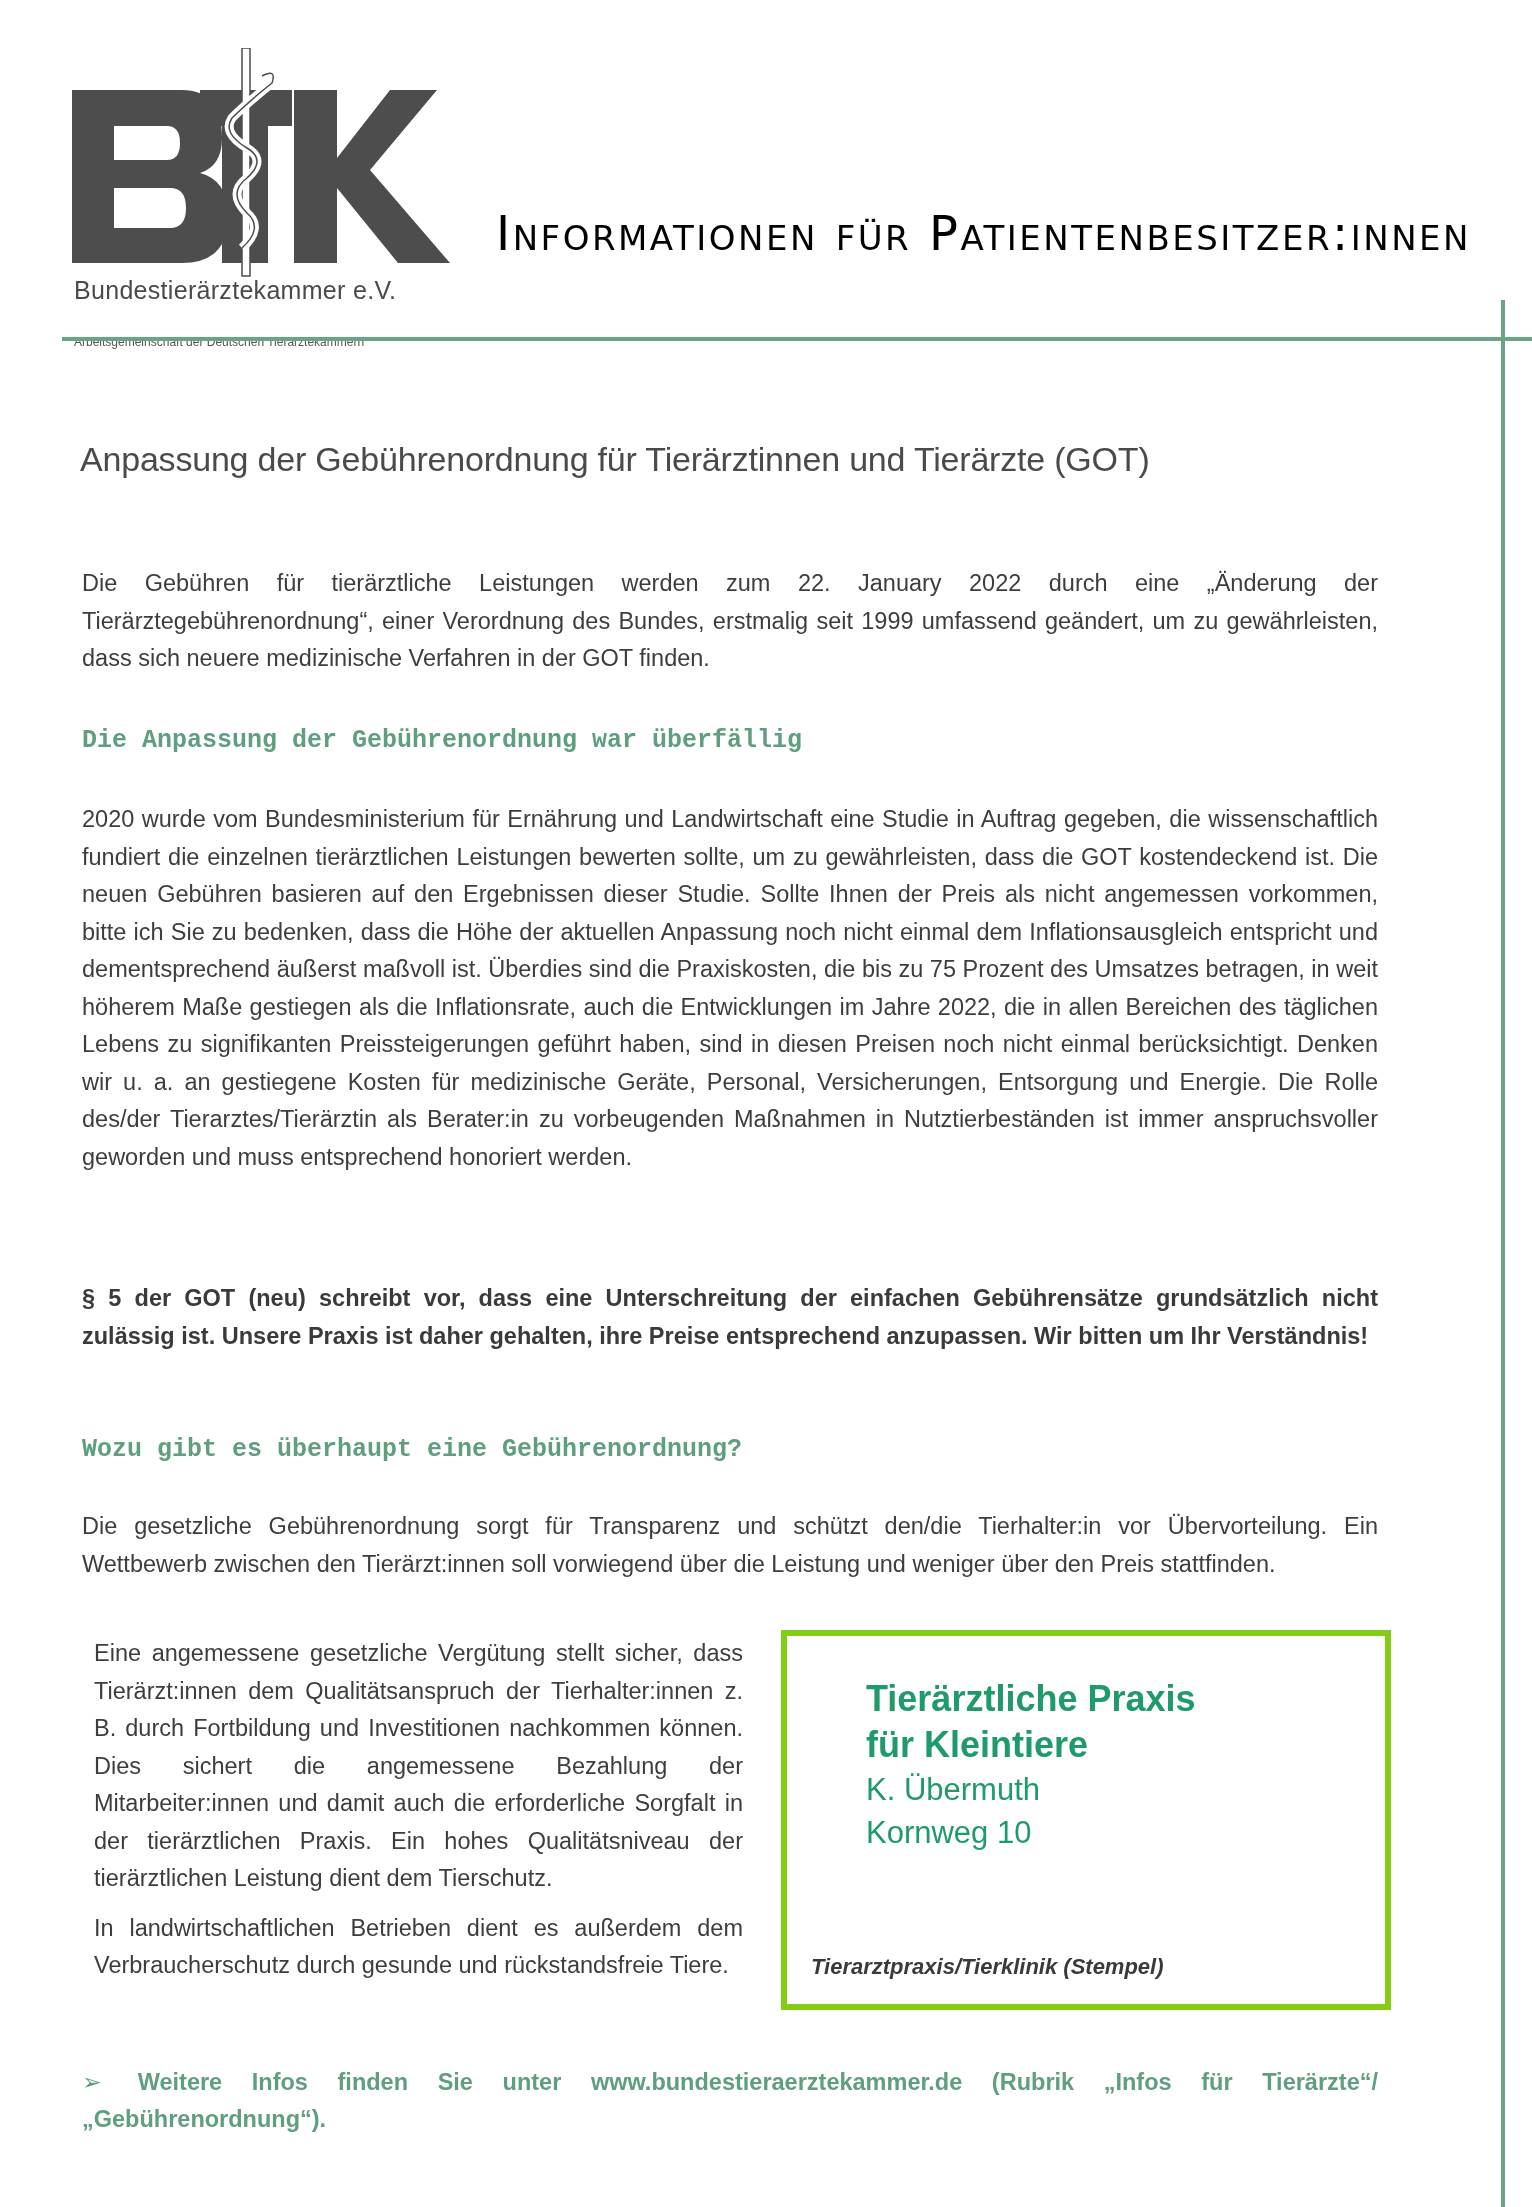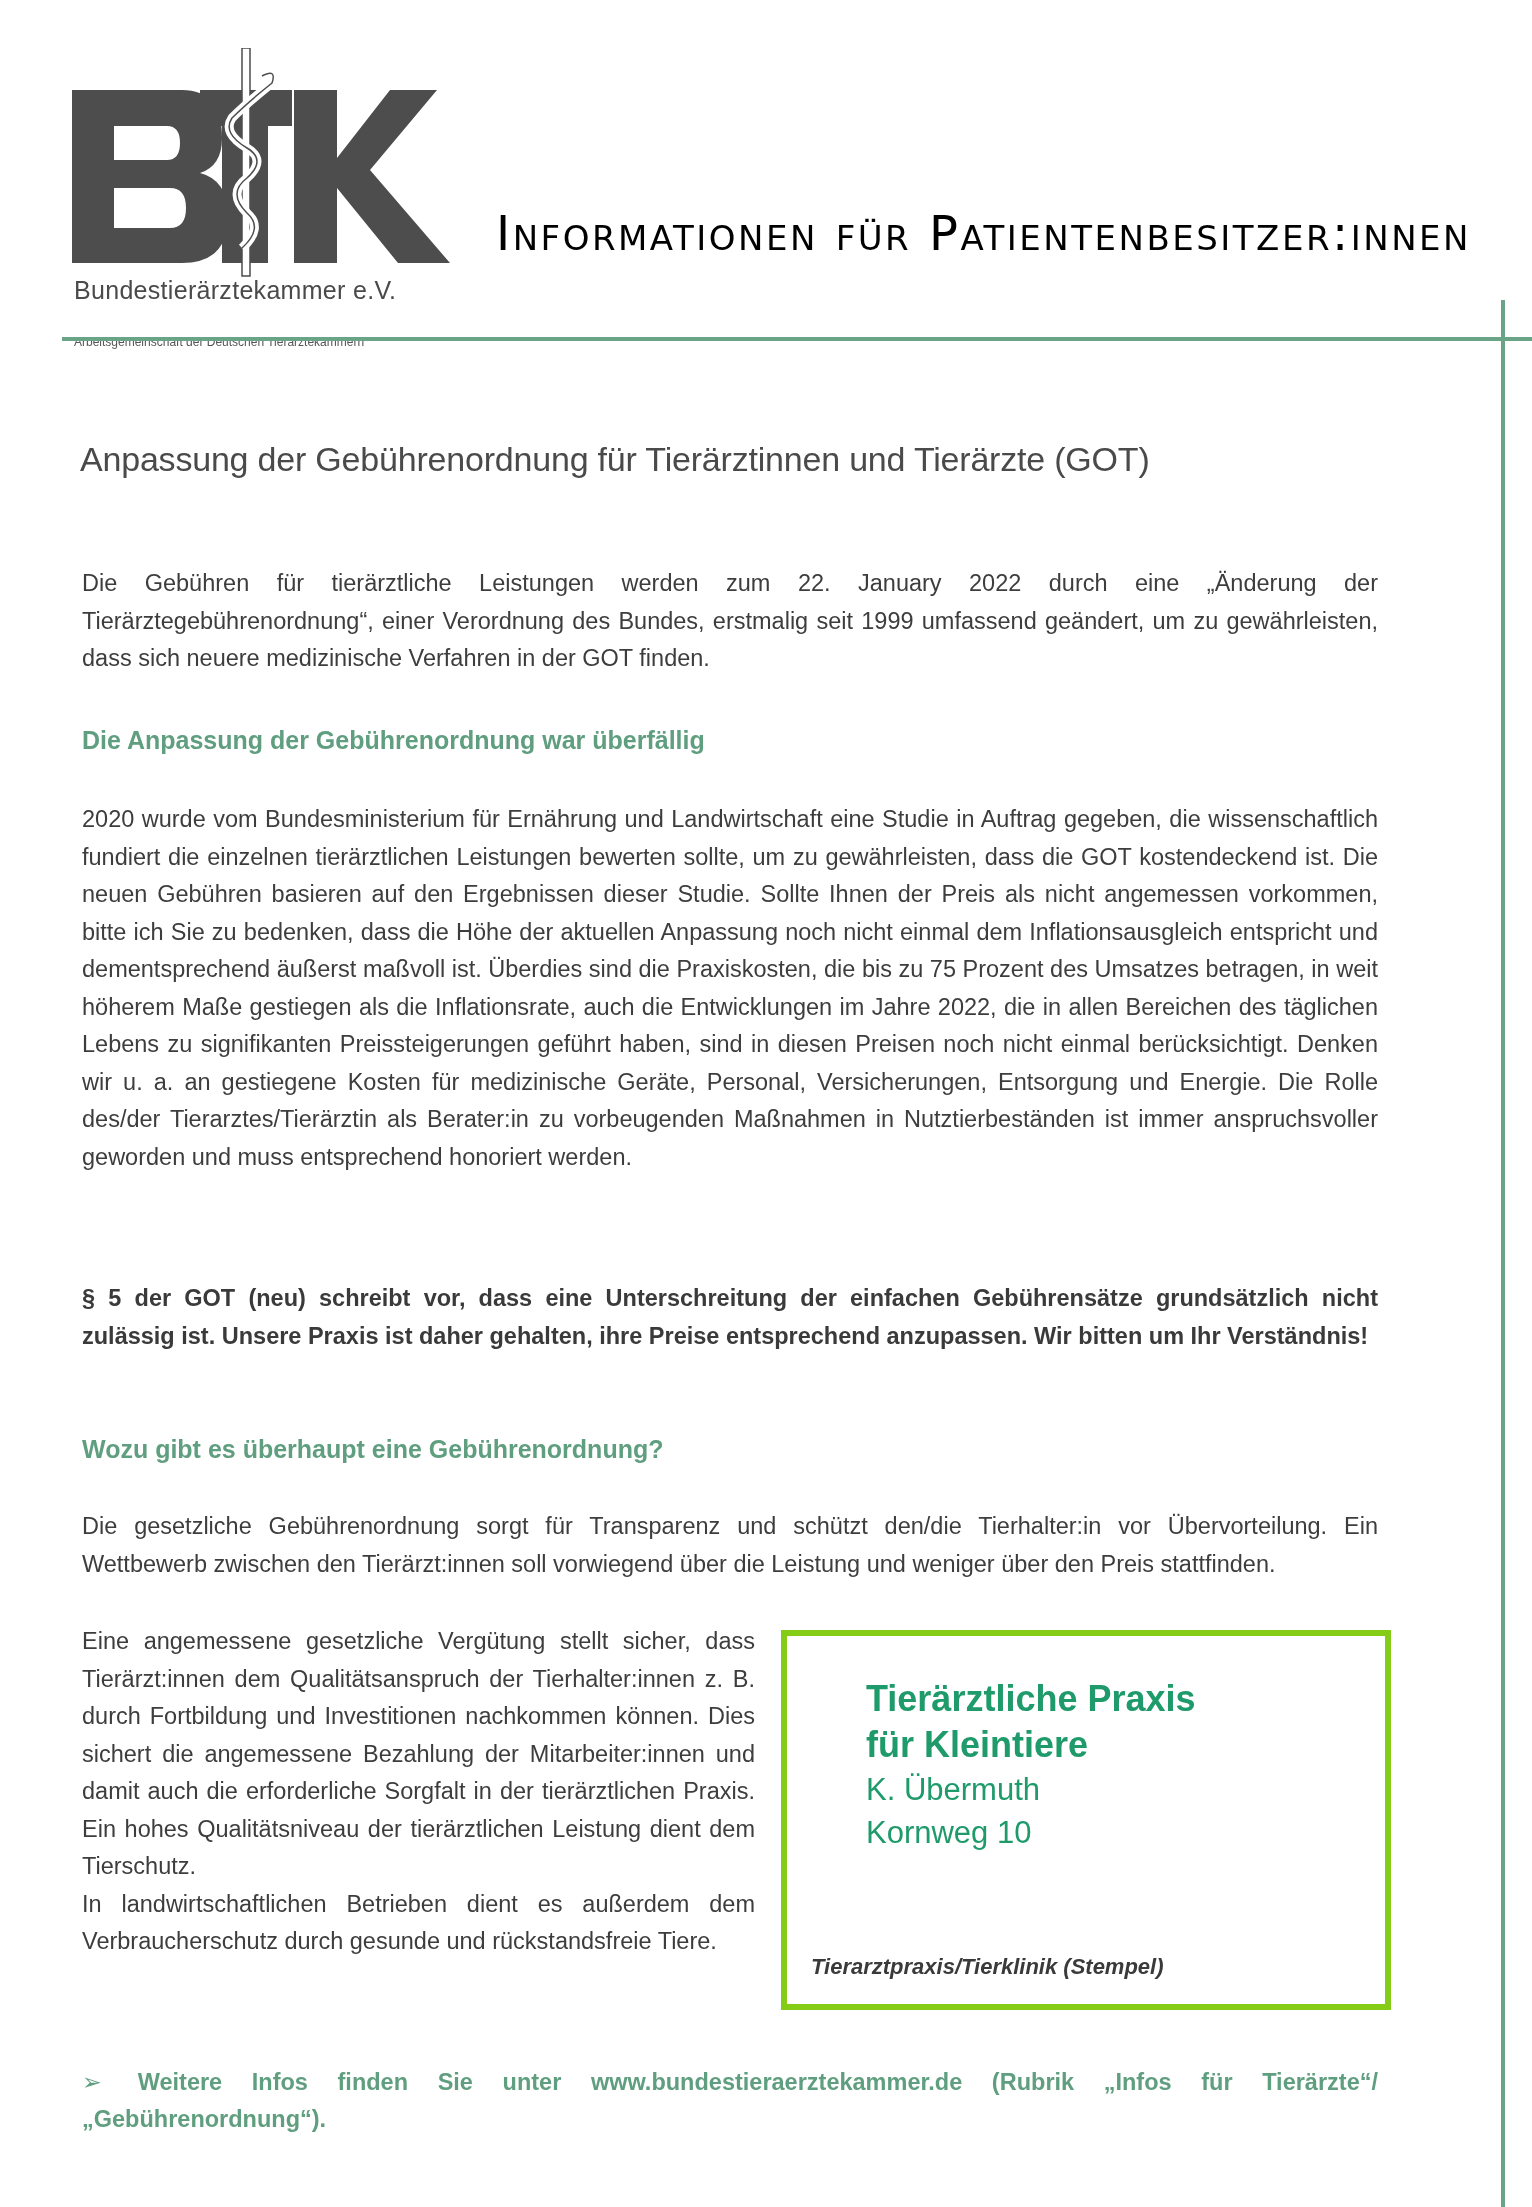--- a/index.html
+++ b/index.html
@@ -30,27 +30,28 @@
     position: absolute; left: 80px; top: 440px; font-size: 34px; color: #4a4a4a;
     white-space: nowrap; letter-spacing: -0.2px;
   }
   .para {
     position: absolute; left: 82px; width: 1296px; font-size: 23.5px; line-height: 37.5px;
     text-align: justify; color: #3d3d3d;
   }
   .h2 {
     position: absolute; left: 82px; font-size: 25px; font-weight: bold; color: #5f9e7e;
     white-space: nowrap;
+    font-family: Liberation Mono, monospace;
   }
   .bold { font-weight: bold; color: #3a3a3a; }
   .col {
     position: absolute; left: 82px; top: 1623px; width: 673px; font-size: 23.5px;
     line-height: 37.5px; text-align: justify; color: #3d3d3d;
   }
-  .col p { margin: 0; }
+  .col p { margin: 12px; }
   .stamp-box {
     position: absolute; left: 781px; top: 1630px; width: 610px; height: 380px;
     border: 6px solid #84cc16; box-sizing: border-box;
   }
   .stamp { position: absolute; left: 79px; top: 40px; color: #1f9a6a; }
   .stamp div { white-space: nowrap; }
   .s-big { font-size: 36px; font-weight: bold; line-height: 46px; }
   .s-mid { font-size: 31px; line-height: 43px; }
   .s-tel { font-size: 27px; line-height: 42px; font-weight: bold; letter-spacing: 1px; }
   .stamp-label {

